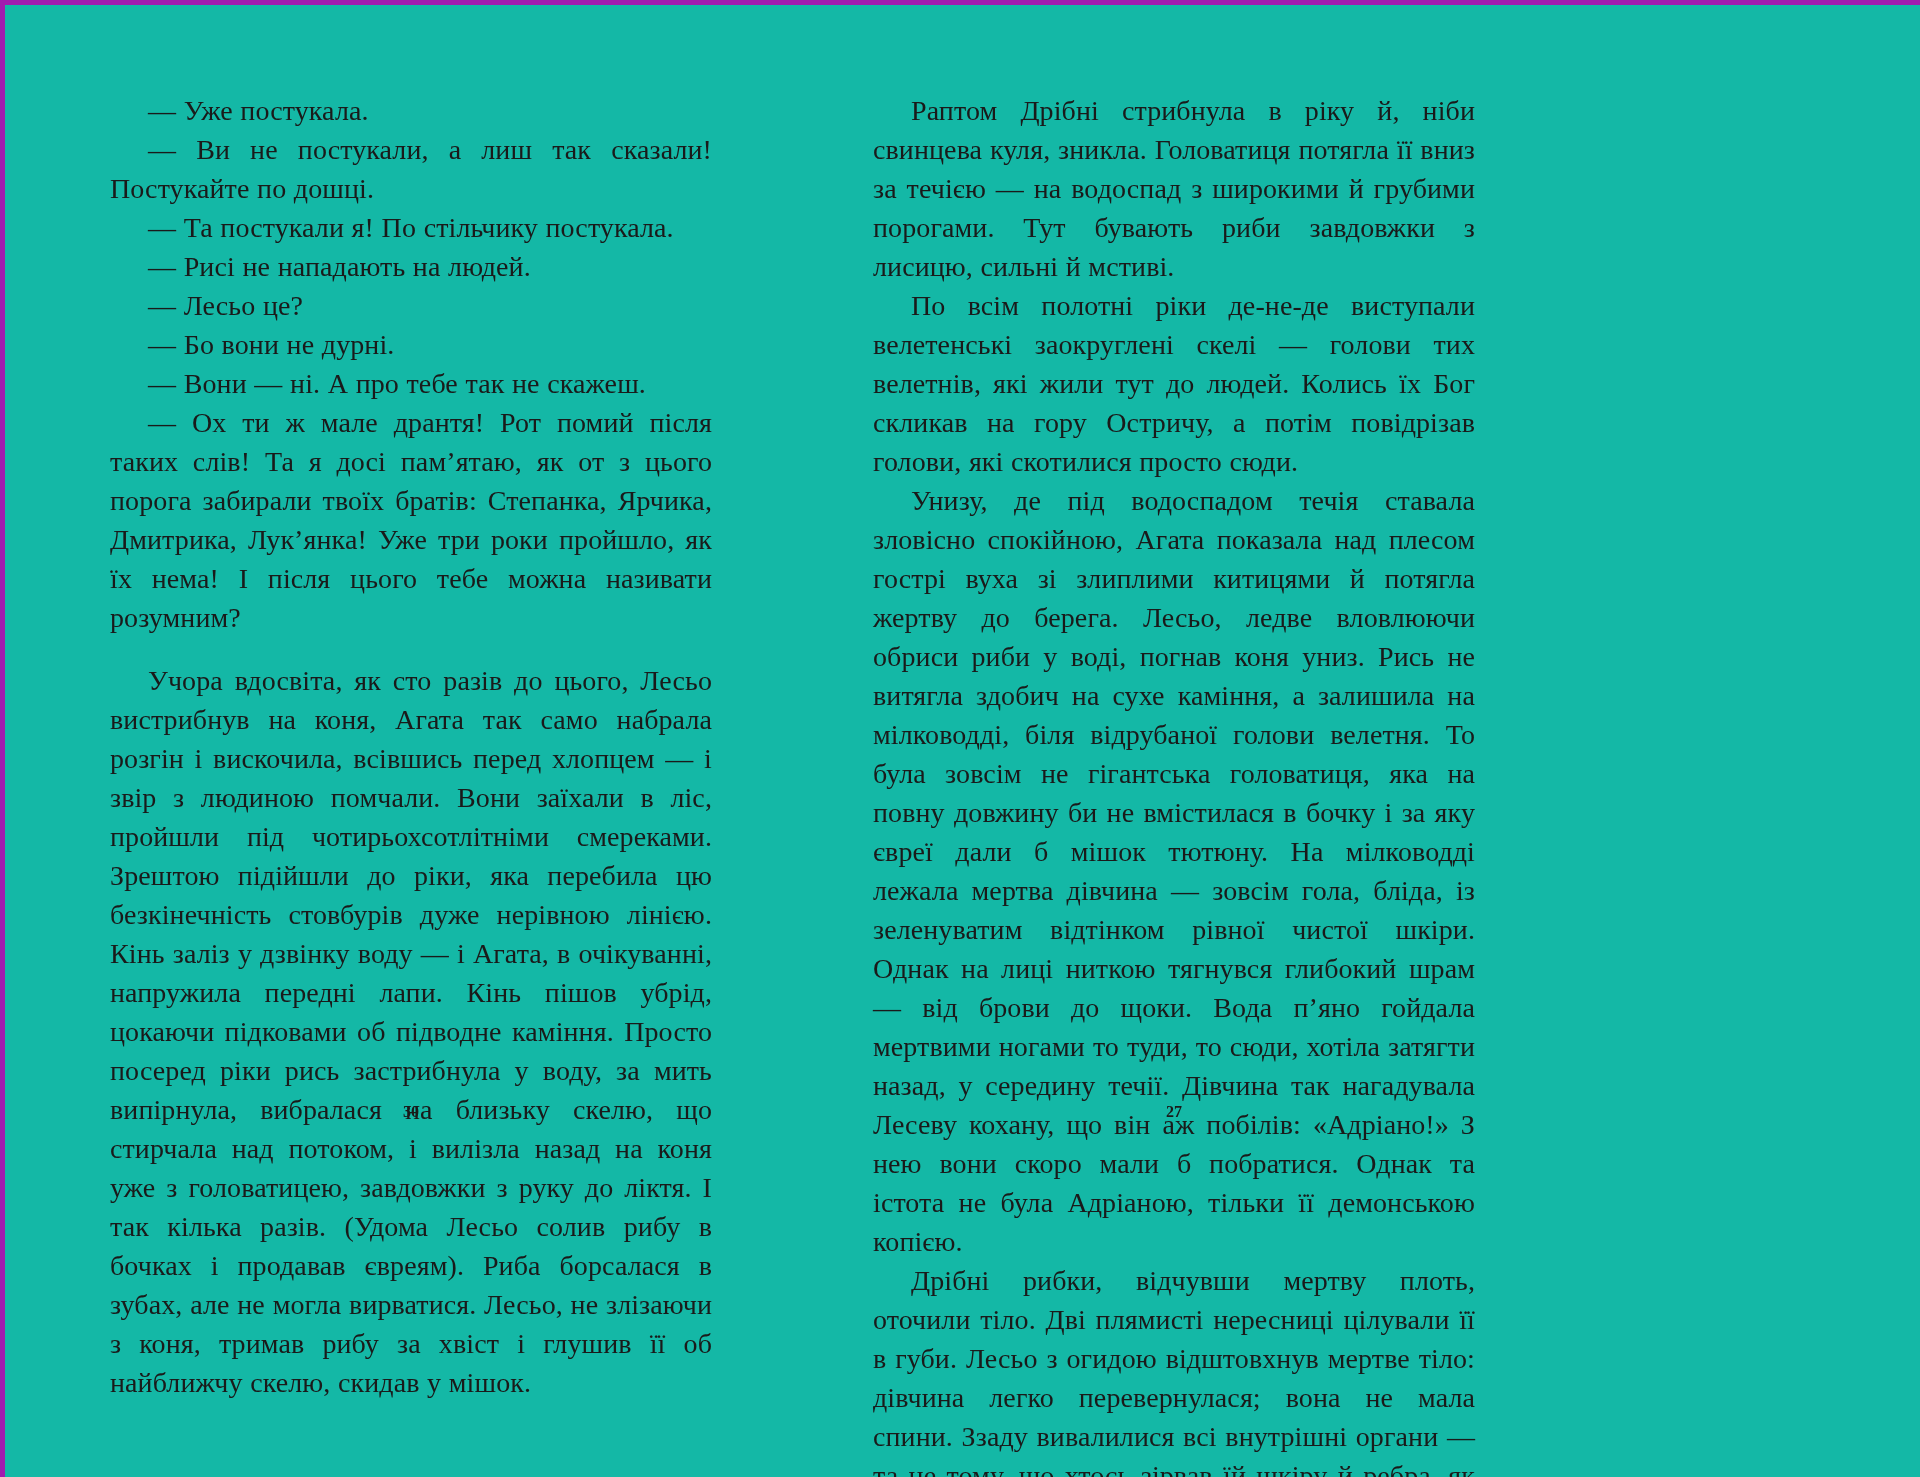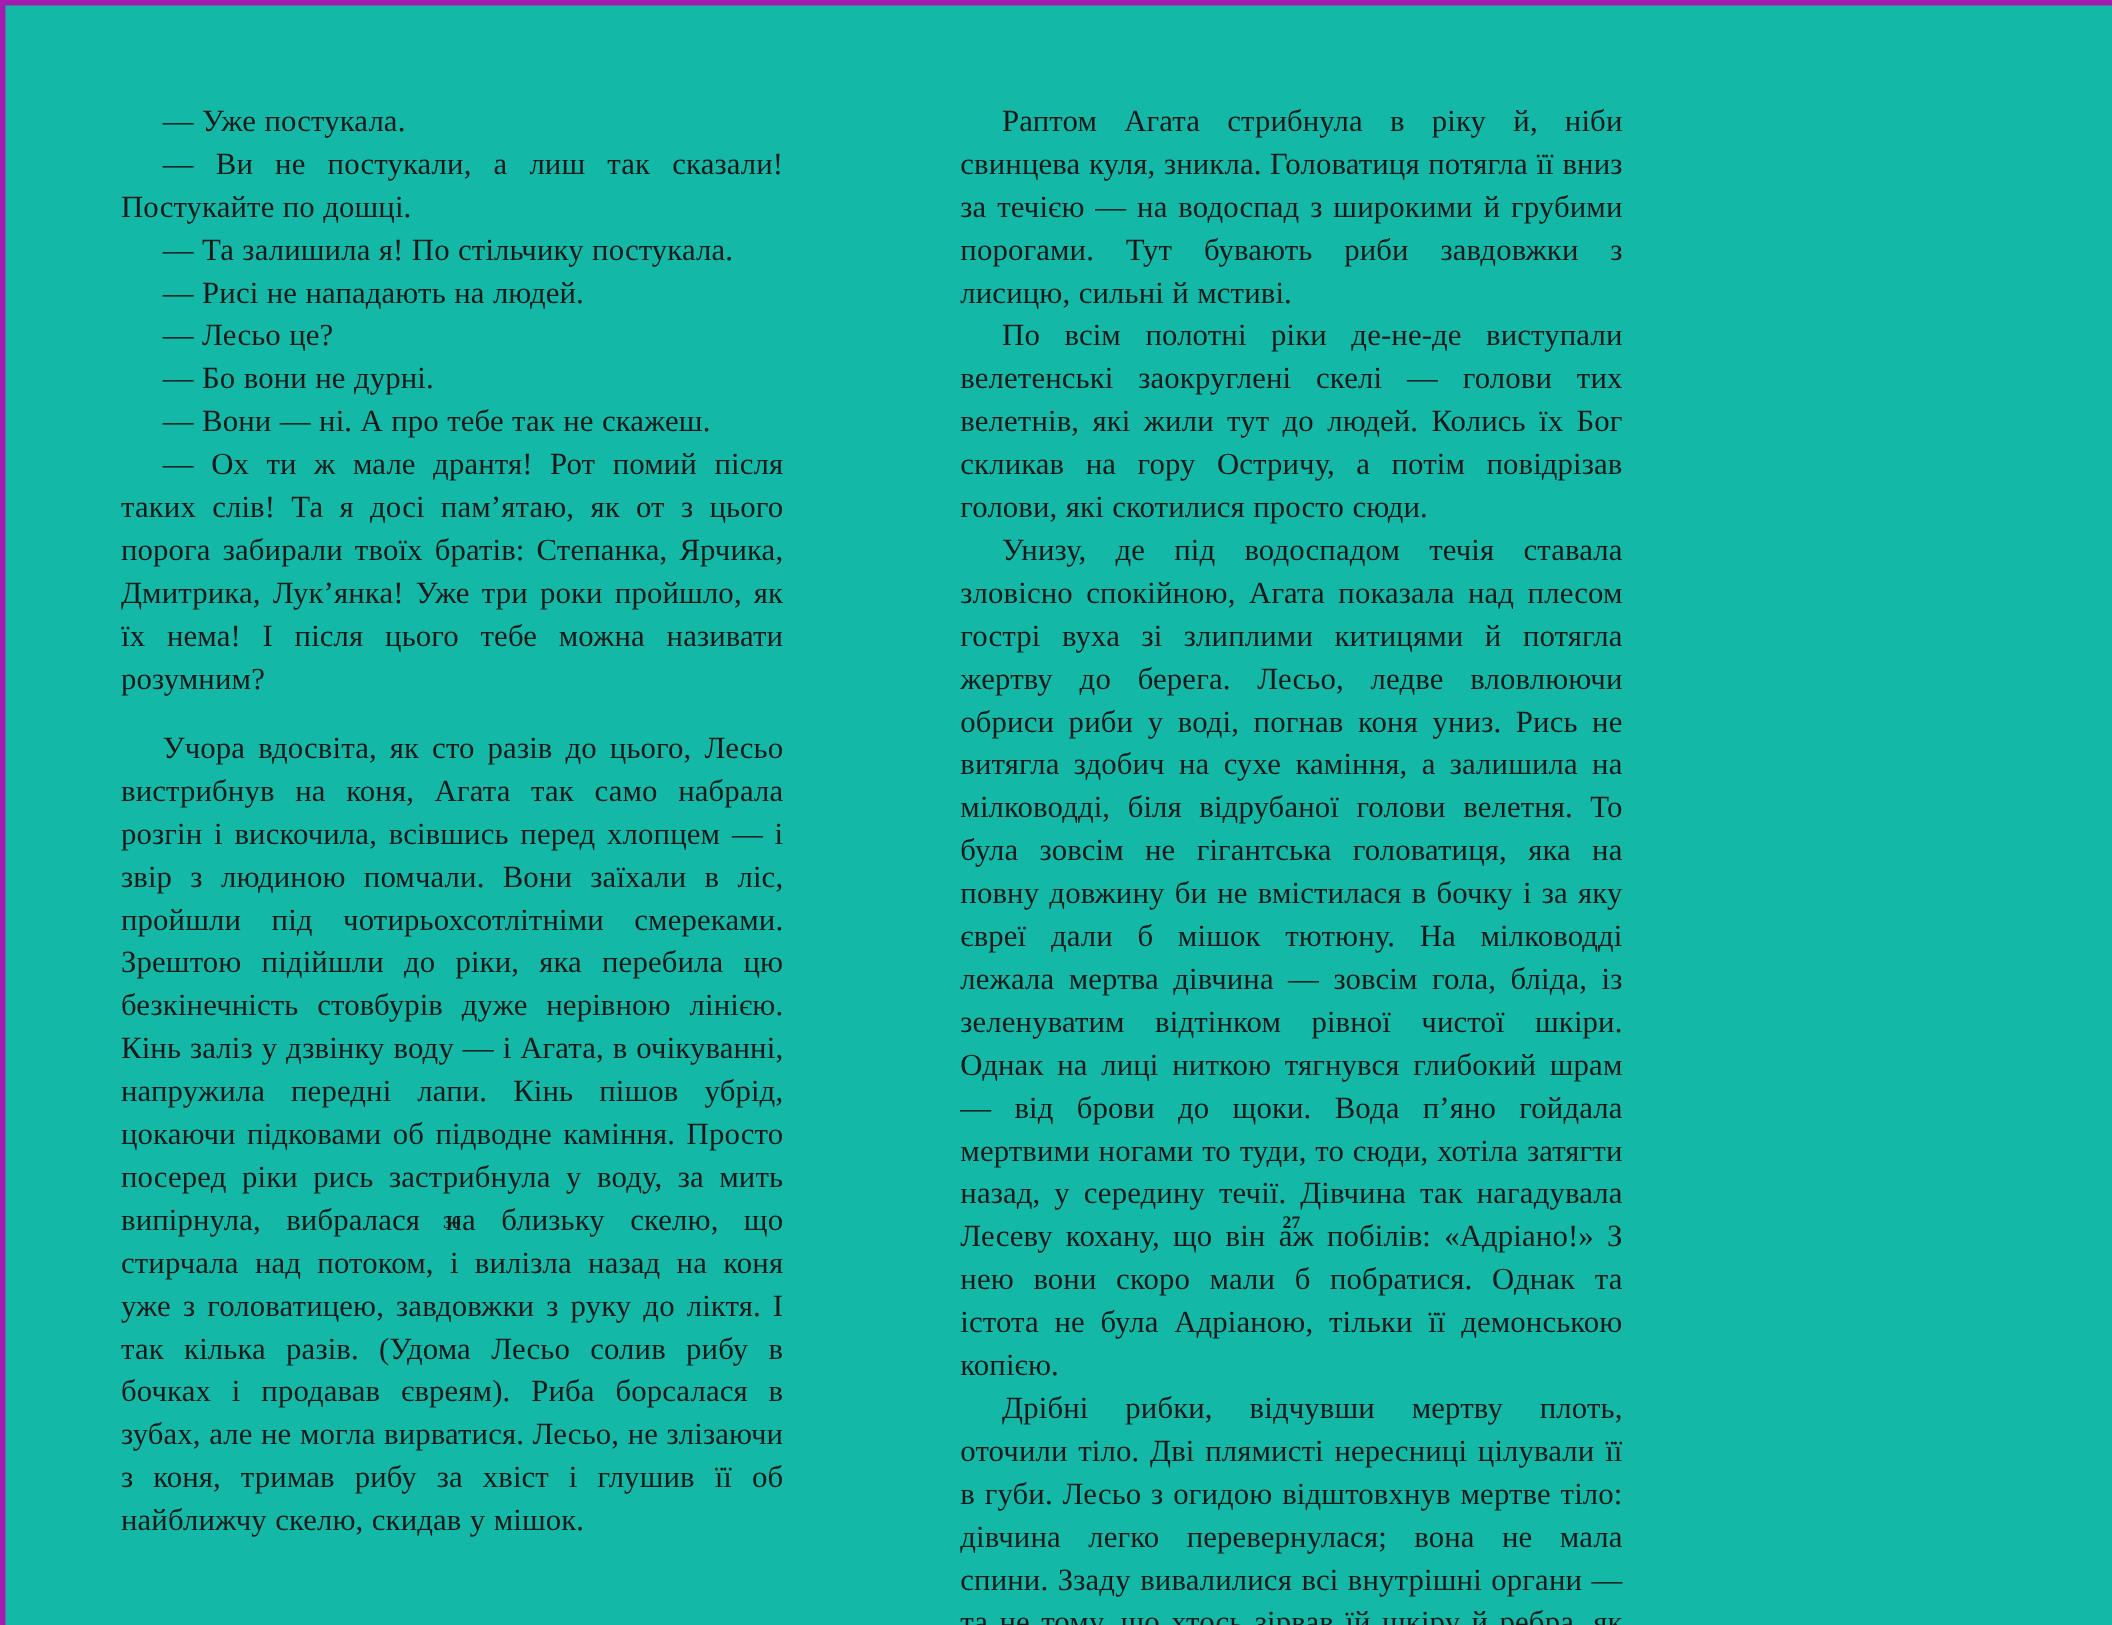--- a/index.html
+++ b/index.html
@@ -54,31 +54,31 @@
   .page-number.right { left: 868px; }
 </style>
 </head>
 <body>
 
 <div class="sheet">
 
   <div class="page-column left">
     <p>— Уже постукала.</p>
     <p>— Ви не постукали, а лиш так сказали! Постукайте по дошці.</p>
-    <p>— Та залишила я! По стільчику постукала.</p>
+    <p>— Та постукали я! По стільчику постукала.</p>
     <p>— Рисі не нападають на людей.</p>
     <p>— Лесьо це?</p>
     <p>— Бо вони не дурні.</p>
     <p>— Вони — ні. А про тебе так не скажеш.</p>
     <p>— Ох ти ж мале дрантя! Рот помий після таких слів! Та я досі пам’ятаю, як от з цього порога забирали твоїх братів: Степанка, Ярчика, Дмитрика, Лук’янка! Уже три роки пройшло, як їх нема! І після цього тебе можна називати розумним?</p>
     <p class="gap-before">Учора вдосвіта, як сто разів до цього, Лесьо вистрибнув на коня, Агата так само набрала розгін і вискочила, всівшись перед хлопцем — і звір з людиною помчали. Вони заїхали в ліс, пройшли під чотирьохсотлітніми смереками. Зрештою підійшли до ріки, яка перебила цю безкінечність стовбурів дуже нерівною лінією. Кінь заліз у дзвінку воду — і Агата, в очікуванні, напружила передні лапи. Кінь пішов убрід, цокаючи підковами об підводне каміння. Просто посеред ріки рись застрибнула у воду, за мить випірнула, вибралася на близьку скелю, що стирчала над потоком, і вилізла назад на коня уже з головатицею, завдовжки з руку до ліктя. І так кілька разів. (Удома Лесьо солив рибу в бочках і продавав євреям). Риба борсалася в зубах, але не могла вирватися. Лесьо, не злізаючи з коня, тримав рибу за хвіст і глушив її об найближчу скелю, скидав у мішок.</p>
   </div>
 
   <div class="page-column right">
-    <p>Раптом Агата стрибнула в ріку й, ніби свинцева куля, зникла. Головатиця потягла її вниз за течією — на водоспад з широкими й грубими порогами. Тут бувають риби завдовжки з лисицю, сильні й мстиві.</p>
+    <p>Раптом Дрібні стрибнула в ріку й, ніби свинцева куля, зникла. Головатиця потягла її вниз за течією — на водоспад з широкими й грубими порогами. Тут бувають риби завдовжки з лисицю, сильні й мстиві.</p>
     <p>По всім полотні ріки де-не-де виступали велетенські заокруглені скелі — голови тих велетнів, які жили тут до людей. Колись їх Бог скликав на гору Остричу, а потім повідрізав голови, які скотилися просто сюди.</p>
     <p>Унизу, де під водоспадом течія ставала зловісно спокійною, Агата показала над плесом гострі вуха зі злиплими китицями й потягла жертву до берега. Лесьо, ледве вловлюючи обриси риби у воді, погнав коня униз. Рись не витягла здобич на сухе каміння, а залишила на мілководді, біля відрубаної голови велетня. То була зовсім не гігантська головатиця, яка на повну довжину би не вмістилася в бочку і за яку євреї дали б мішок тютюну. На мілководді лежала мертва дівчина — зовсім гола, бліда, із зеленуватим відтінком рівної чистої шкіри. Однак на лиці ниткою тягнувся глибокий шрам — від брови до щоки. Вода п’яно гойдала мертвими ногами то туди, то сюди, хотіла затягти назад, у середину течії. Дівчина так нагадувала Лесеву кохану, що він аж побілів: «Адріано!» З нею вони скоро мали б побратися. Однак та істота не була Адріаною, тільки її демонською копією.</p>
     <p>Дрібні рибки, відчувши мертву плоть, оточили тіло. Дві плямисті нересниці цілували її в губи. Лесьо з огидою відштовхнув мертве тіло: дівчина легко перевернулася; вона не мала спини. Ззаду вивалилися всі внутрішні органи — та не тому, що хтось зірвав їй шкіру й ребра, як кришку з бочки, а того, що цієї спини ніколи й не існувало. Це такий демон, що обходиться без спини.</p>
 
   </div>
 
   <div class="page-number left">30</div>
   <div class="page-number right">27</div>
 
 </div>

